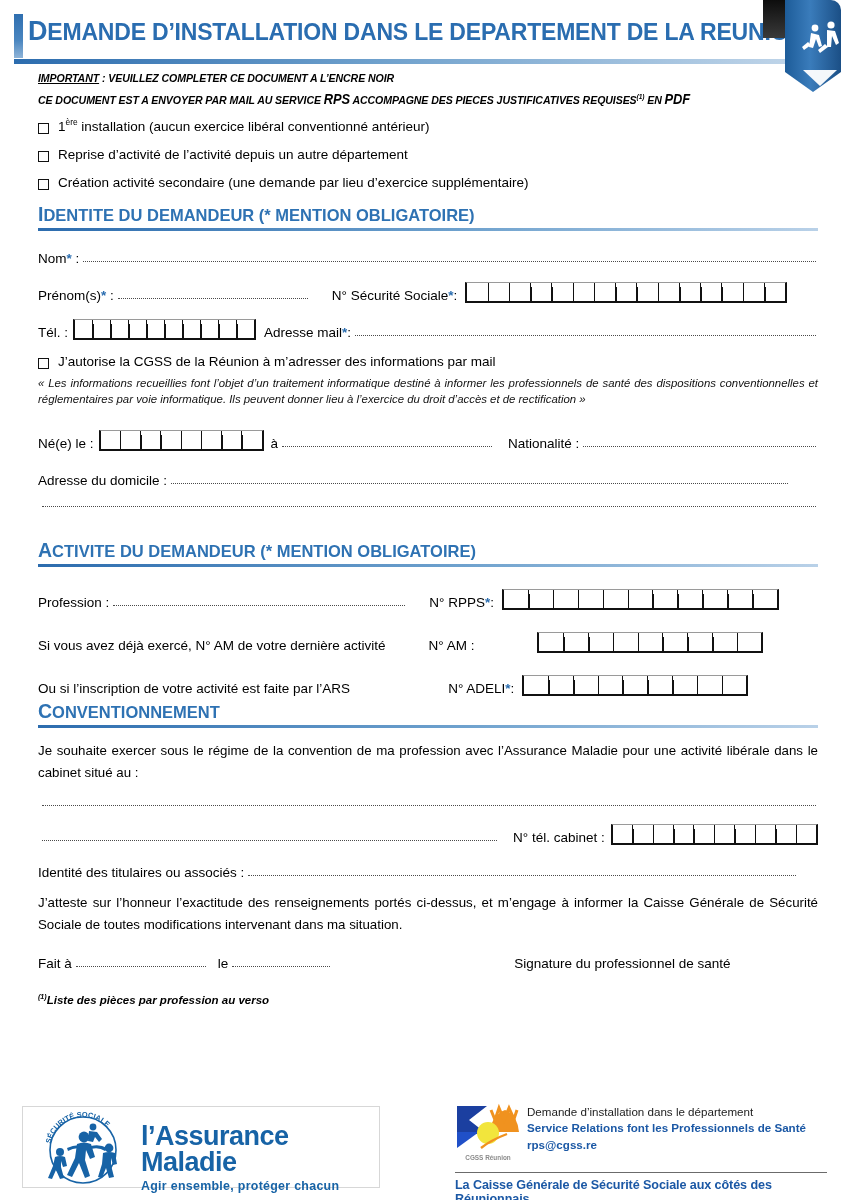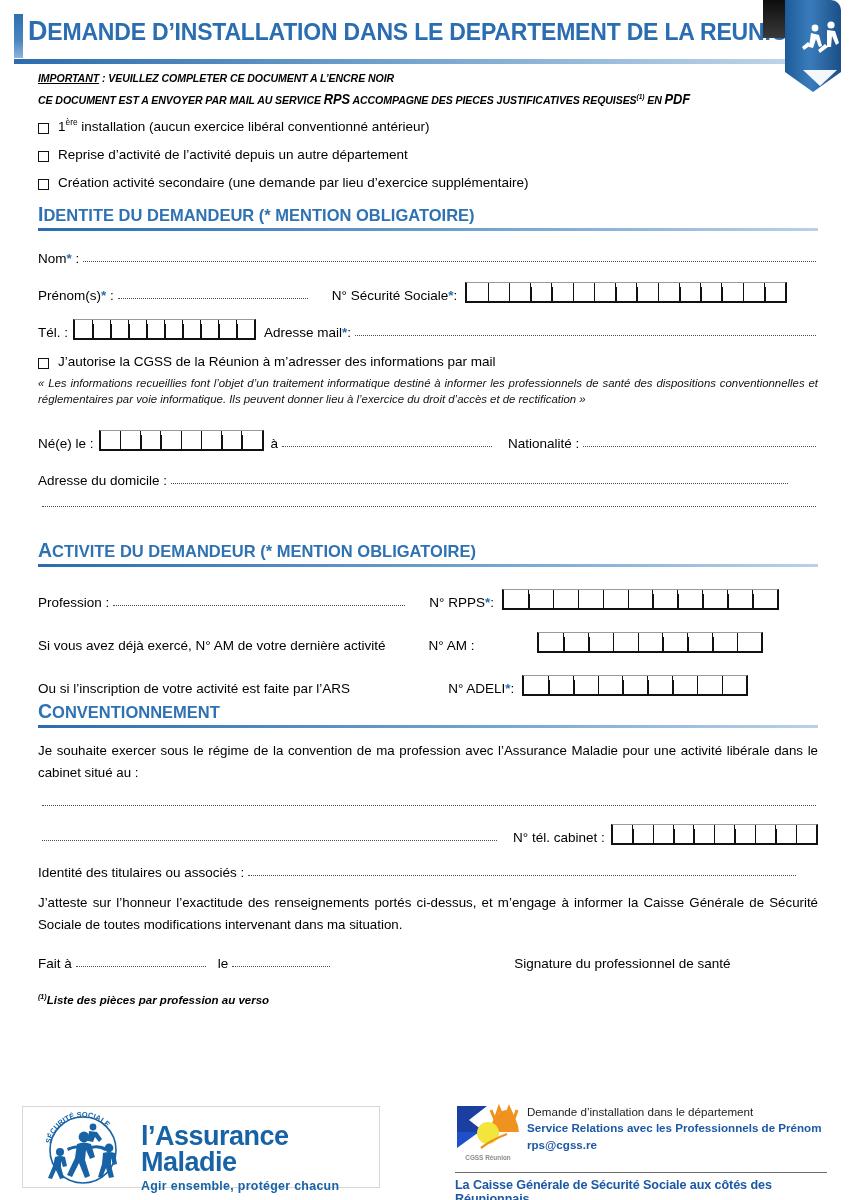--- a/index.html
+++ b/index.html
@@ -422,21 +422,21 @@
         <path d="M34 30 q4 -18 16 -22 q12 4 14 22 z" fill="#f0921f"></path>
         <path d="M36 8 l4 10 l4 -12 l5 12 l5 -12 l5 11 l3 -9" fill="none" stroke="#f0921f" stroke-width="3"></path>
         <circle cx="33" cy="31" r="11" fill="#f2e53c"></circle>
         <path d="M26 46 q10 -8 26 -14" fill="none" stroke="#f0921f" stroke-width="2.4"></path>
         <text x="33" y="58" font-size="6.4" font-weight="bold" fill="#8a8a8a" text-anchor="middle" font-family="'Liberation Sans',sans-serif">CGSS Réunion</text>
       </svg>
     </div>
 
     <div class="cgss-lines">
       <div class="l1">Demande d’installation dans le département</div>
-      <div class="l2">Service Relations avec les Professionnels de Prénom</div>
+      <div class="l2">Service Relations font les Professionnels de Santé</div>
       <div class="l3">rps@cgss.re</div>
     </div>
 
     <div class="cgss-rule"></div>
     <div class="cgss-tag">La Caisse Générale de Sécurité Sociale aux côtés des Réunionnais</div>
   </div>
 
 </div>
 
 </body></html>

